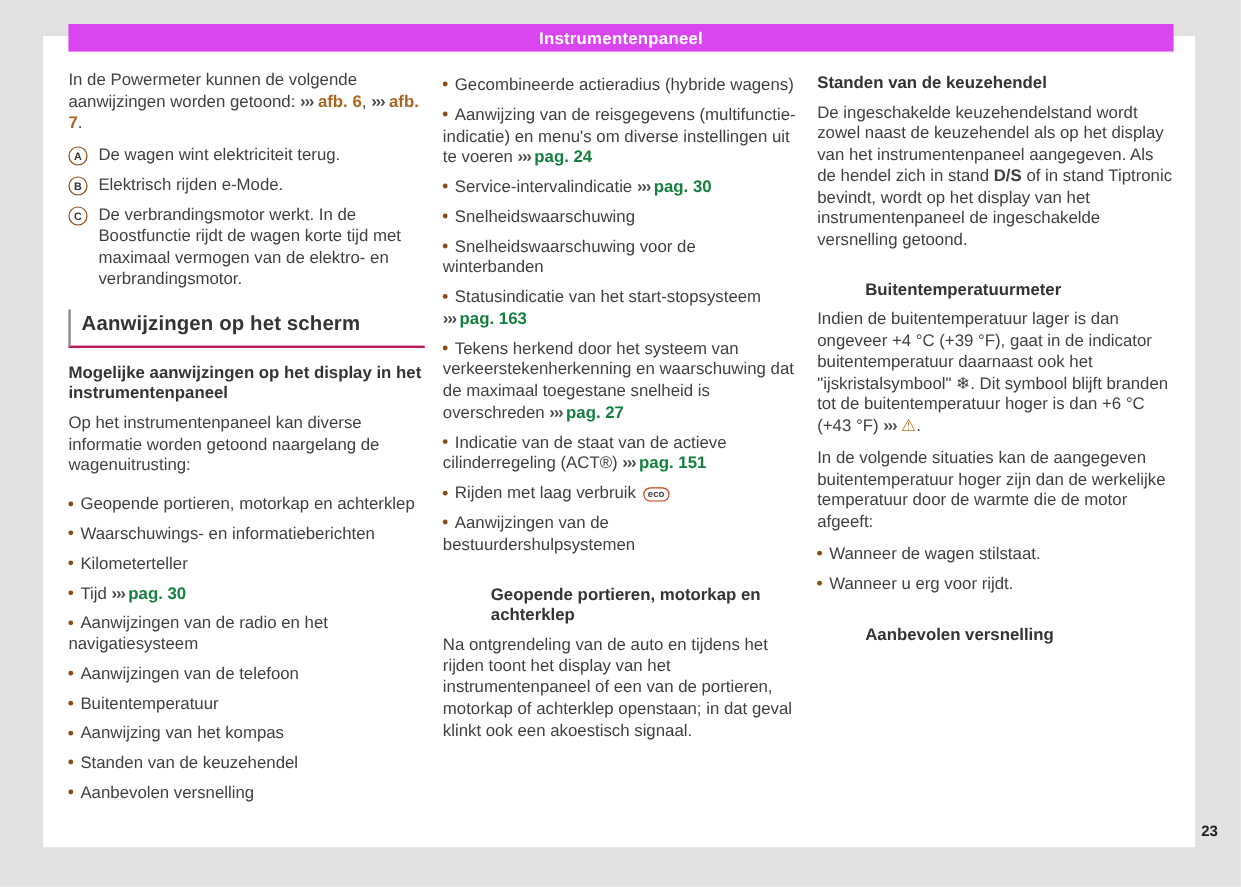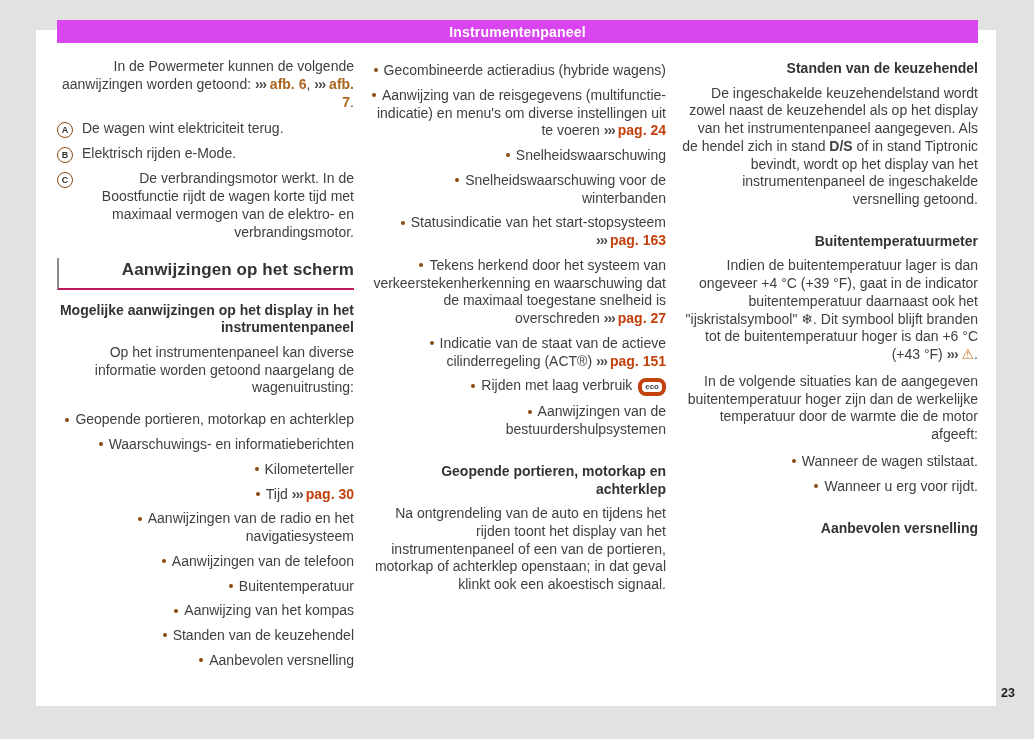--- a/index.html
+++ b/index.html
@@ -17,26 +17,26 @@
   .header-bar{
     position:absolute;left:57px;top:20px;width:921px;height:23px;
     background:#d946ef;color:#ffffff;
     display:flex;align-items:center;justify-content:center;
     font-size:14px;font-weight:700;letter-spacing:.2px;z-index:3;
   }
   .columns{
     position:absolute;left:57px;top:58px;width:921px;
     display:flex;justify-content:space-between;z-index:2;
   }
-  .col{width:297px;font-size:14px;line-height:1.27;text-align:right;}
+  .col{width:297px;font-size:14px;line-height:1.27;}
   .col p{margin:0 0 9px;}
   
   .arrows{font-weight:700;letter-spacing:-1px;color:#4a4a4a;}
   .link{color:#aa661e;font-weight:700;cursor:pointer;text-decoration:none;}
-  .ref{color:#c2410c;font-weight:700;margin-left:3px;}
+  .ref{color:#15803d;font-weight:700;margin-left:3px;}
   
   .lettered{margin:4px 0 10px;}
   .lettered-item{display:flex;gap:9px;margin:0 0 7px;}
   .letter-circle{
     flex:0 0 auto;width:14px;height:14px;margin-top:2px;
     border:1.3px solid #8a4a12;border-radius:50%;
     display:flex;align-items:center;justify-content:center;
     font-size:9px;font-weight:700;color:#333;
   }
   
@@ -50,21 +50,21 @@
   .subhead.gap-top{margin-top:24px;padding-left:40px;}
   
   .bullets{margin:14px 0 0;}
   .bullets.tight{margin-top:4px;}
   .bullet-item{margin:0 0 7px;}
   .dot{
     display:inline-block;width:4px;height:4px;border-radius:50%;
     background:#8a4a12;vertical-align:middle;margin:-2px 6px 0 0;
   }
   .eco{
-    display:inline-block;border:4px solid #c2410c;border-radius:8px;
+    display:inline-block;border:1px solid #c2410c;border-radius:8px;
     font-size:8px;line-height:10px;padding:0 3px;color:#444;
     vertical-align:1px;margin-left:2px;font-weight:700;
   }
   .snow{color:#3c3c3c;}
   .warn{color:#c07020;font-size:14px;}
   .page-number{
     position:absolute;left:1001px;top:686px;
     font-size:12.5px;font-weight:700;color:#1e1e1e;z-index:4;
   }
 </style>
@@ -154,20 +154,23 @@
     <div class="bullets tight">
 
         <div class="bullet-item">
           <span class="dot"></span><span>Gecombineerde actieradius (hybride wagens)</span>
         </div>
 
         <div class="bullet-item">
           <span class="dot"></span><span>Aanwijzing van de reisgegevens (multifunctie-indicatie) en menu's om diverse instellingen uit te voeren </span><span class="arrows">›››</span><span class="ref">pag. 24</span>
         </div>
 
+        <div class="bullet-item">
+          <span class="dot"></span><span>Service-intervalindicatie </span><span class="arrows">›››</span><span class="ref">pag. 30</span>
+        </div>
 
         <div class="bullet-item">
           <span class="dot"></span><span>Snelheidswaarschuwing</span>
         </div>
 
         <div class="bullet-item">
           <span class="dot"></span><span>Snelheidswaarschuwing voor de winterbanden</span>
         </div>
 
         <div class="bullet-item">

